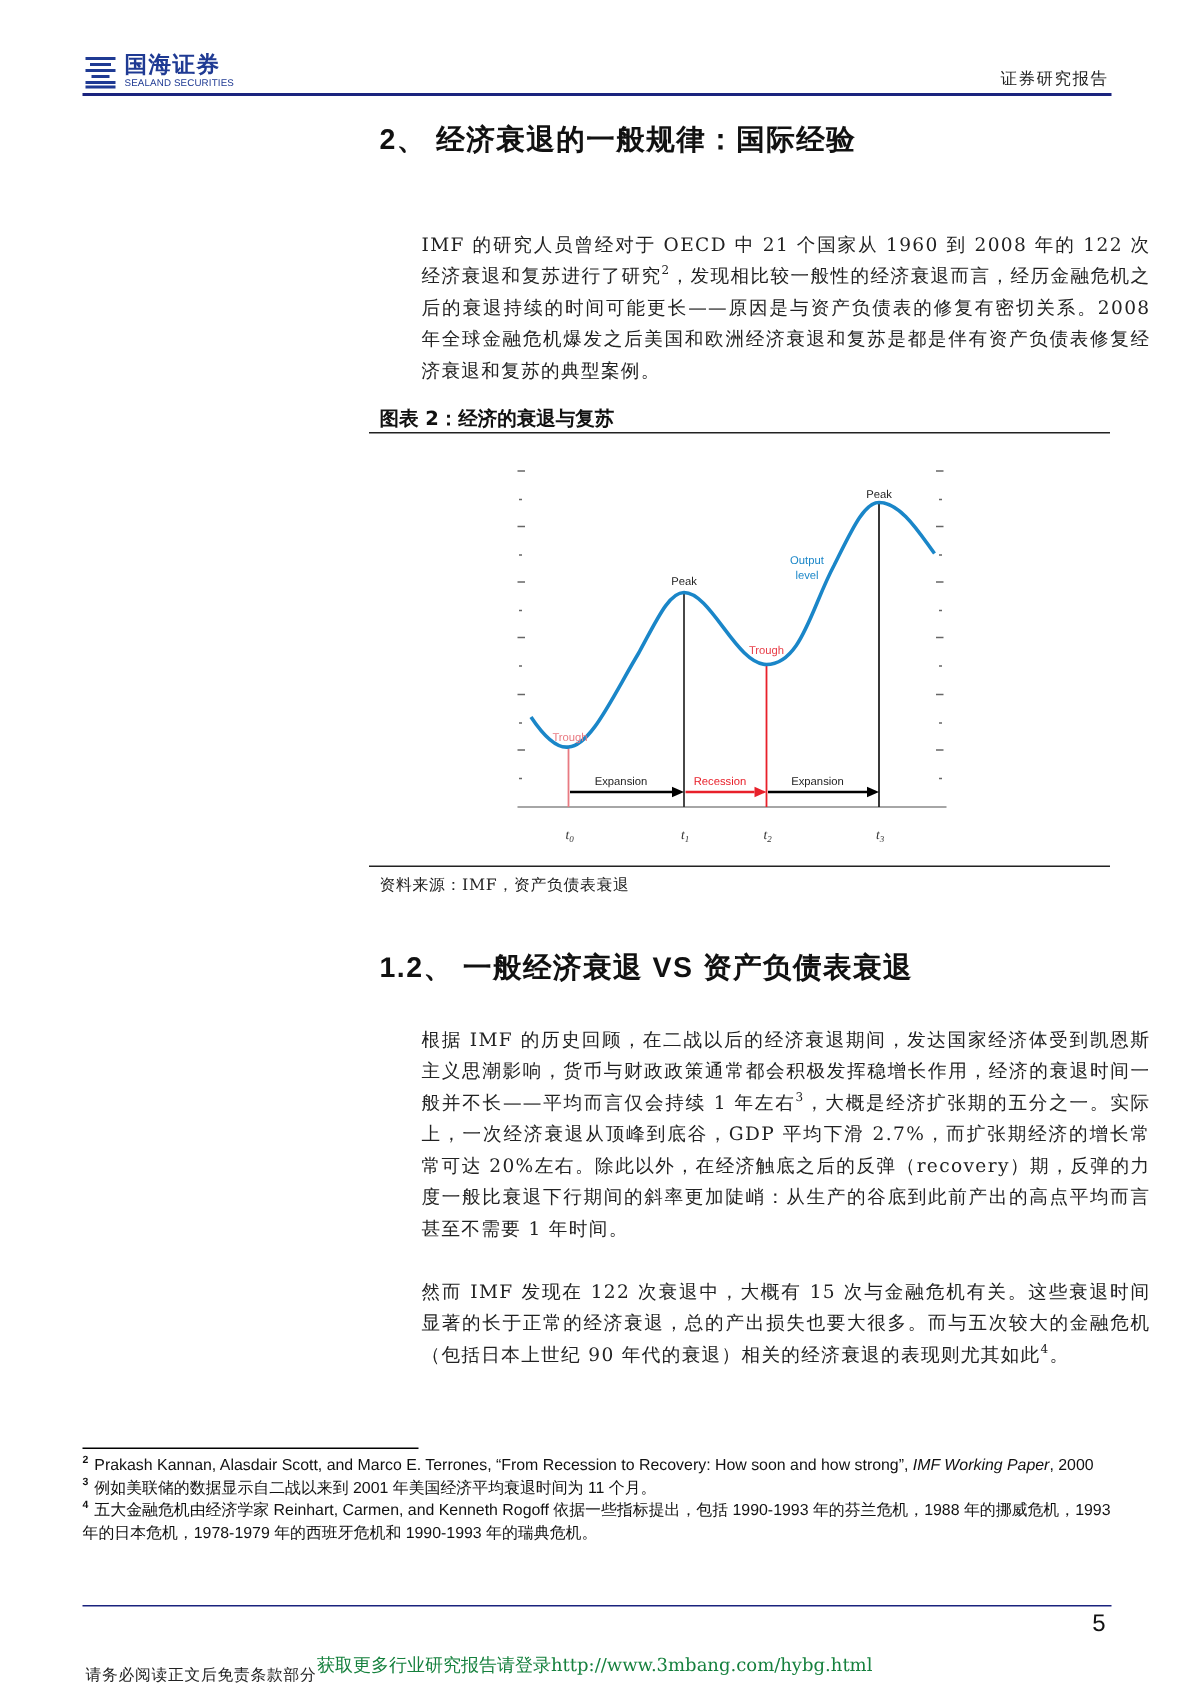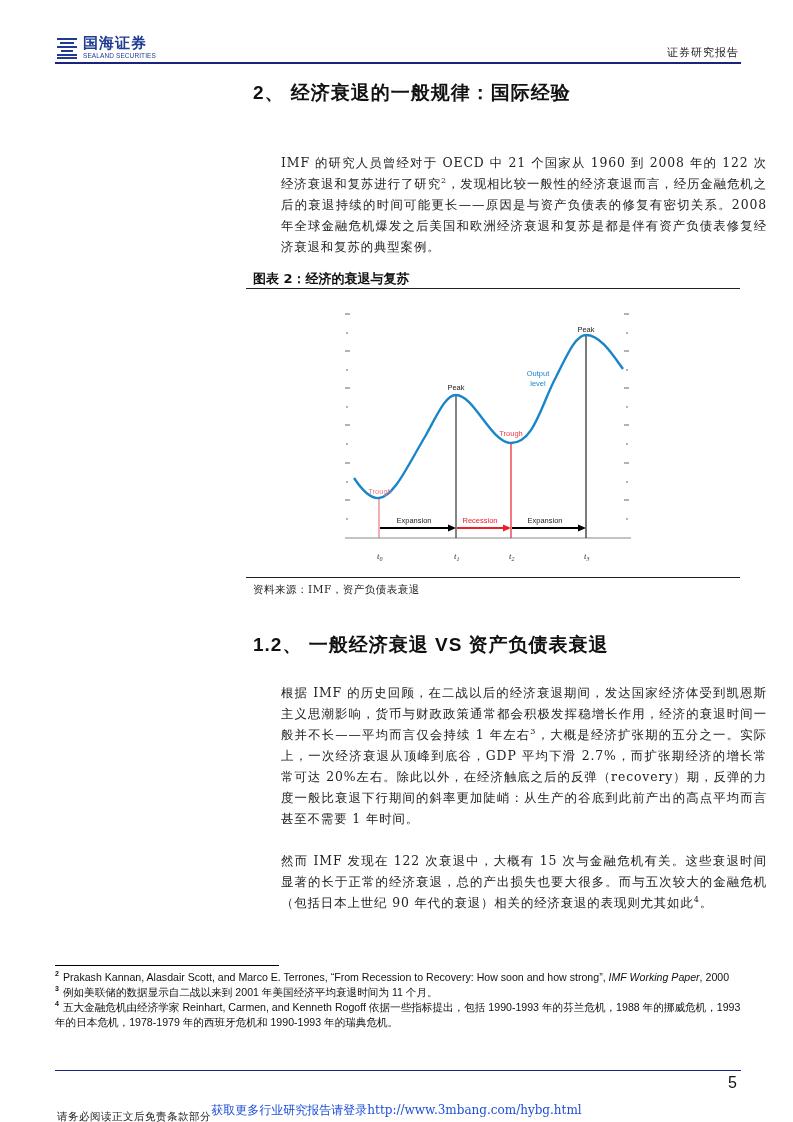--- a/index.html
+++ b/index.html
@@ -27,21 +27,21 @@
   .chart { position: absolute; left: 336px; top: 295px; width: 300px; height: 275px; }
 
   .fn-rule { position: absolute; left: 55px; top: 965px; width: 224px; height: 1px; background: #000; }
   .footnotes { position: absolute; left: 55px; top: 970px; width: 690px; font-family: "Liberation Sans", sans-serif; font-size: 10.6px; line-height: 15px; color: #111; }
   .footnotes sup { font-size: 7px; vertical-align: super; line-height: 0; font-weight: bold; margin-right: 4px; }
   .footnotes i { font-style: italic; }
 
   .footer-rule { position: absolute; left: 55px; top: 1070px; width: 686px; height: 1px; background: #1a237e; }
   .footer-left { position: absolute; left: 57px; top: 1076px; font-size: 10.5px; color: #222; letter-spacing: 0.5px; margin-top: 34px; }
   .footer-page { position: absolute; right: 56px; top: 1074px; font-family: "Liberation Sans", sans-serif; font-size: 16px; color: #111; }
-  .footer-link { position: absolute; left: 0; width: 793px; top: 1102px; text-align: center; font-size: 12px; color: #1d4ed8; }
+  .footer-link { position: absolute; left: 0; width: 793px; top: 1102px; text-align: center; font-size: 12px; color: #15803d; }
 </style>
 </head>
 <body>
 
 <div class="header">
   <div class="logo">
     <div class="logo-mark">
       <span style="top:1px;width:20px"></span>
       <span style="top:5px;width:14px;left:3px"></span>
       <span style="top:9px;width:20px"></span>

